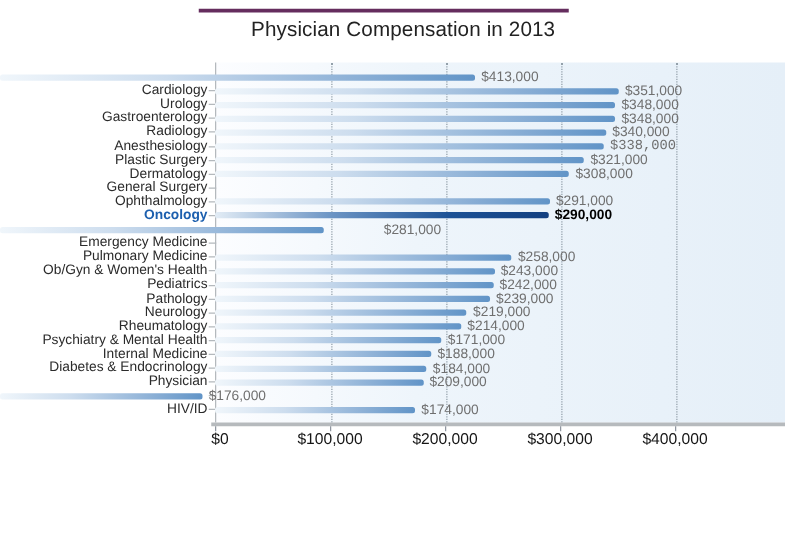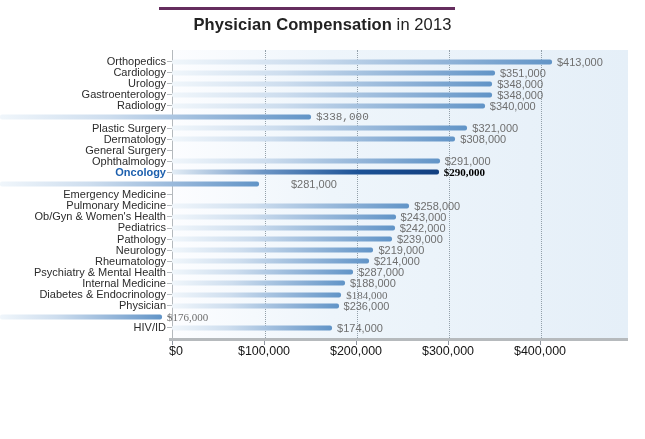--- a/index.html
+++ b/index.html
@@ -1,21 +1,21 @@
 <!DOCTYPE html>
 <html><head>
 <meta charset="utf-8">
 <style>
   html,body{margin:0;padding:0;background:#fff;}
   .stage{position:relative;width:645px;height:439px;background:#ffffff;overflow:hidden;
          font-family:"Liberation Sans","DejaVu Sans",sans-serif;}
   .title-rule{position:absolute;left:159px;top:7px;width:296px;height:3px;background:#652d5e;}
   .title{position:absolute;top:15px;left:0;width:645px;text-align:center;
          font-size:16.5px;color:#222;letter-spacing:.1px;}
-  .title .b{font-weight:bold;margin-top:32px;}
+  .title .b{font-weight:normal;margin-top:32px;}
   .plot-bg{position:absolute;left:172px;top:50px;width:455px;height:288px;
            background:linear-gradient(to right,#fcfdff 0%,#eef5fb 35%,#e5eff8 100%);
            border-left:1px solid #b4b9bd;}
   .grid{position:absolute;top:0;bottom:0;width:0;border-left:1px dotted #93a0aa;}
   .tick-y{position:absolute;left:-6px;width:6px;height:1px;background:#b4b9bd;}
   .rows{position:absolute;left:0;top:56px;width:645px;}
   .row{display:flex;height:11.1px;align-items:center;}
   .cat{width:166px;margin-right:6px;text-align:right;font-size:11px;line-height:11px;
        color:#2b2b2b;white-space:nowrap;}
   .row.hl .cat{color:#1c5fae;font-weight:bold;}
@@ -68,21 +68,20 @@
       <div class="tick-y" style="top: 221.95px;"></div>
       <div class="tick-y" style="top: 233.05px;"></div>
       <div class="tick-y" style="top: 244.15px;"></div>
       <div class="tick-y" style="top: 255.25px;"></div>
       <div class="tick-y" style="top: 266.35px;"></div>
       <div class="tick-y" style="top: 277.45px;"></div>
     </div>
 
   <div class="rows">
       <div class="row">
-        <span class="cat">Orthopedics</span>
         <div class="track">
           <div class="bar" style="width: 379.96px;"></div>
           <span class="val" style="left: 384.96px;">$413,000</span>
         </div>
       </div>
       <div class="row">
         <span class="cat">Cardiology</span>
         <div class="track">
           <div class="bar" style="width: 322.92px;"></div>
           <span class="val" style="left: 327.92px;">$351,000</span>
@@ -103,20 +102,21 @@
         </div>
       </div>
       <div class="row">
         <span class="cat">Radiology</span>
         <div class="track">
           <div class="bar" style="width: 312.8px;"></div>
           <span class="val" style="left: 317.8px;">$340,000</span>
         </div>
       </div>
       <div class="row">
+        <span class="cat">Anesthesiology</span>
         <div class="track">
           <div class="bar" style="width: 310.96px;"></div>
           <span class="val" style="left: 315.96px; font-family: Liberation Mono, monospace;">$338,000</span>
         </div>
       </div>
       <div class="row">
         <span class="cat">Plastic Surgery</span>
         <div class="track">
           <div class="bar" style="width: 295.32px;"></div>
           <span class="val" style="left: 300.32px;">$321,000</span>
@@ -136,27 +136,27 @@
         <span class="cat">Ophthalmology</span>
         <div class="track">
           <div class="bar" style="width: 267.72px;"></div>
           <span class="val" style="left: 272.72px;">$291,000</span>
         </div>
       </div>
       <div class="row hl">
         <span class="cat">Oncology</span>
         <div class="track">
           <div class="bar" style="width: 266.8px;"></div>
-          <span class="val" style="left: 271.8px; font-family: Liberation Serif, serif;">$290,000</span>
+          <span class="val" style="left: 271.8px;">$290,000</span>
         </div>
       </div>
       <div class="row">
         <div class="track">
           <div class="bar" style="width: 258.52px;"></div>
-          <span class="val" style="left: 251px; padding-left: 40px;">$281,000</span>
+          <span class="val" style="left: 267px; padding-left: 40px;">$281,000</span>
         </div>
       </div>
       <div class="row">
         <span class="cat">Emergency Medicine</span>
       </div>
       <div class="row">
         <span class="cat">Pulmonary Medicine</span>
         <div class="track">
           <div class="bar" style="width: 237.36px;"></div>
           <span class="val" style="left: 242.36px;">$258,000</span>
@@ -194,48 +194,48 @@
         <span class="cat">Rheumatology</span>
         <div class="track">
           <div class="bar" style="width: 196.88px;"></div>
           <span class="val" style="left: 201.88px;">$214,000</span>
         </div>
       </div>
       <div class="row">
         <span class="cat">Psychiatry &amp; Mental Health</span>
         <div class="track">
           <div class="bar" style="width: 181.24px;"></div>
-          <span class="val" style="left: 186.24px;">$287,000</span>
+          <span class="val" style="left: 186.24px;">$171,000</span>
         </div>
       </div>
       <div class="row">
         <span class="cat">Internal Medicine</span>
         <div class="track">
           <div class="bar" style="width: 172.96px;"></div>
           <span class="val" style="left: 177.96px;">$188,000</span>
         </div>
       </div>
       <div class="row">
         <span class="cat">Diabetes &amp; Endocrinology</span>
         <div class="track">
           <div class="bar" style="width: 169.28px;"></div>
-          <span class="val" style="left: 174.28px; font-family: Liberation Serif, serif;">$184,000</span>
+          <span class="val" style="left: 174.28px;">$184,000</span>
         </div>
       </div>
       <div class="row">
         <span class="cat">Physician</span>
         <div class="track">
           <div class="bar" style="width: 166.52px;"></div>
-          <span class="val" style="left: 171.52px;">$236,000</span>
+          <span class="val" style="left: 171.52px;">$209,000</span>
         </div>
       </div>
       <div class="row">
         <div class="track">
           <div class="bar" style="width: 161.92px;"></div>
-          <span class="val" style="left: 166.92px; font-family: Liberation Serif, serif;">$176,000</span>
+          <span class="val" style="left: 166.92px;">$176,000</span>
         </div>
       </div>
       <div class="row">
         <span class="cat">HIV/ID</span>
         <div class="track">
           <div class="bar" style="width: 160.08px;"></div>
           <span class="val" style="left: 165.08px;">$174,000</span>
         </div>
       </div>
     </div>

